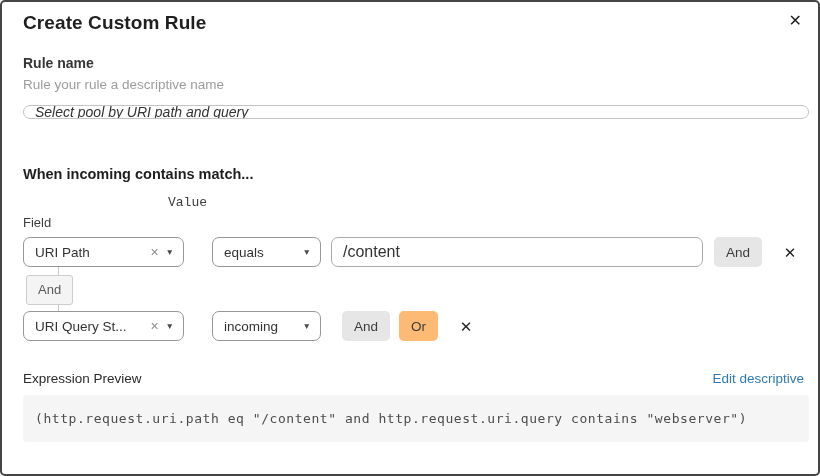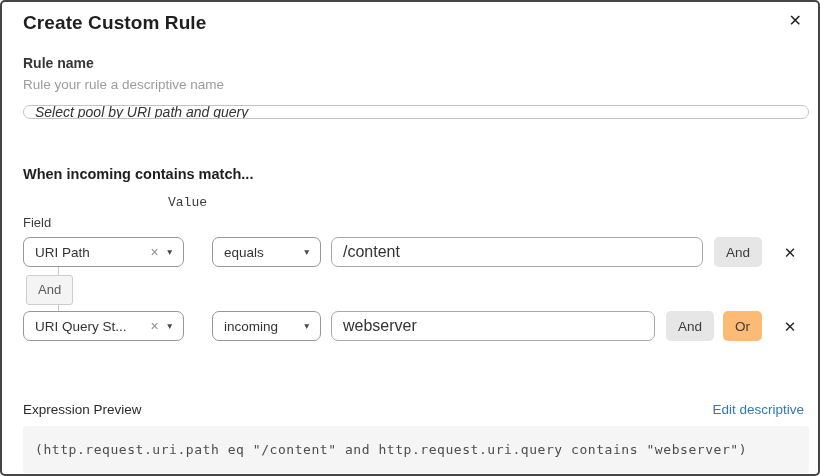--- a/index.html
+++ b/index.html
@@ -88,21 +88,21 @@
   .connector-line.top { height: 8px; }
   .connector-line.bottom { height: 6px; }
   .connector-chip {
     display: inline-block; padding: 6px 11px;
     background: #f4f4f4; border: 1px solid #cdcdcd; border-radius: 3px;
     font-size: 13px; color: #595959; line-height: 16px;
     margin-left: 2px;
   }
 
   
-  .expr-header { display: flex; justify-content: space-between; align-items: baseline; margin-top: 61px; }
+  .expr-header { display: flex; justify-content: space-between; align-items: baseline; margin-top: 30px; }
   .expr-label { font-size: 13.5px; color: #2b2b2b; }
   .expr-edit-link { font-size: 13.5px; color: #3079b5; cursor: pointer; text-decoration: none; }
   .expr-box {
     margin-top: 9px; width: 786px; height: 47px;
     background: #f5f5f5; border-radius: 4px;
     display: flex; align-items: center; padding: 0 12px;
   }
   .expr-code {
     font-family: "DejaVu Sans Mono", "Liberation Mono", monospace;
     font-size: 13px; letter-spacing: 0.55px; color: #4d4d4d;
@@ -157,21 +157,20 @@
     <div class="condition-row" style="margin-top:0;">
       <div class="select-box select-field">
         <span class="select-text">URI Query St...</span>
         <span class="clear-x">×</span>
         <span class="caret">▼</span>
       </div>
       <div class="select-box select-operator">
         <span class="select-text">incoming</span>
         <span class="caret">▼</span>
       </div>
-      <input class="value-input" type="text" value="webserver" style="">
       <button class="logic-btn">And</button>
       <button class="logic-btn or">Or</button>
       <div class="delete-x">✕</div>
     </div>
 
     <div class="expr-header">
       <div class="expr-label">Expression Preview</div>
       <a class="expr-edit-link">Edit descriptive</a>
     </div>
     <div class="expr-box">

